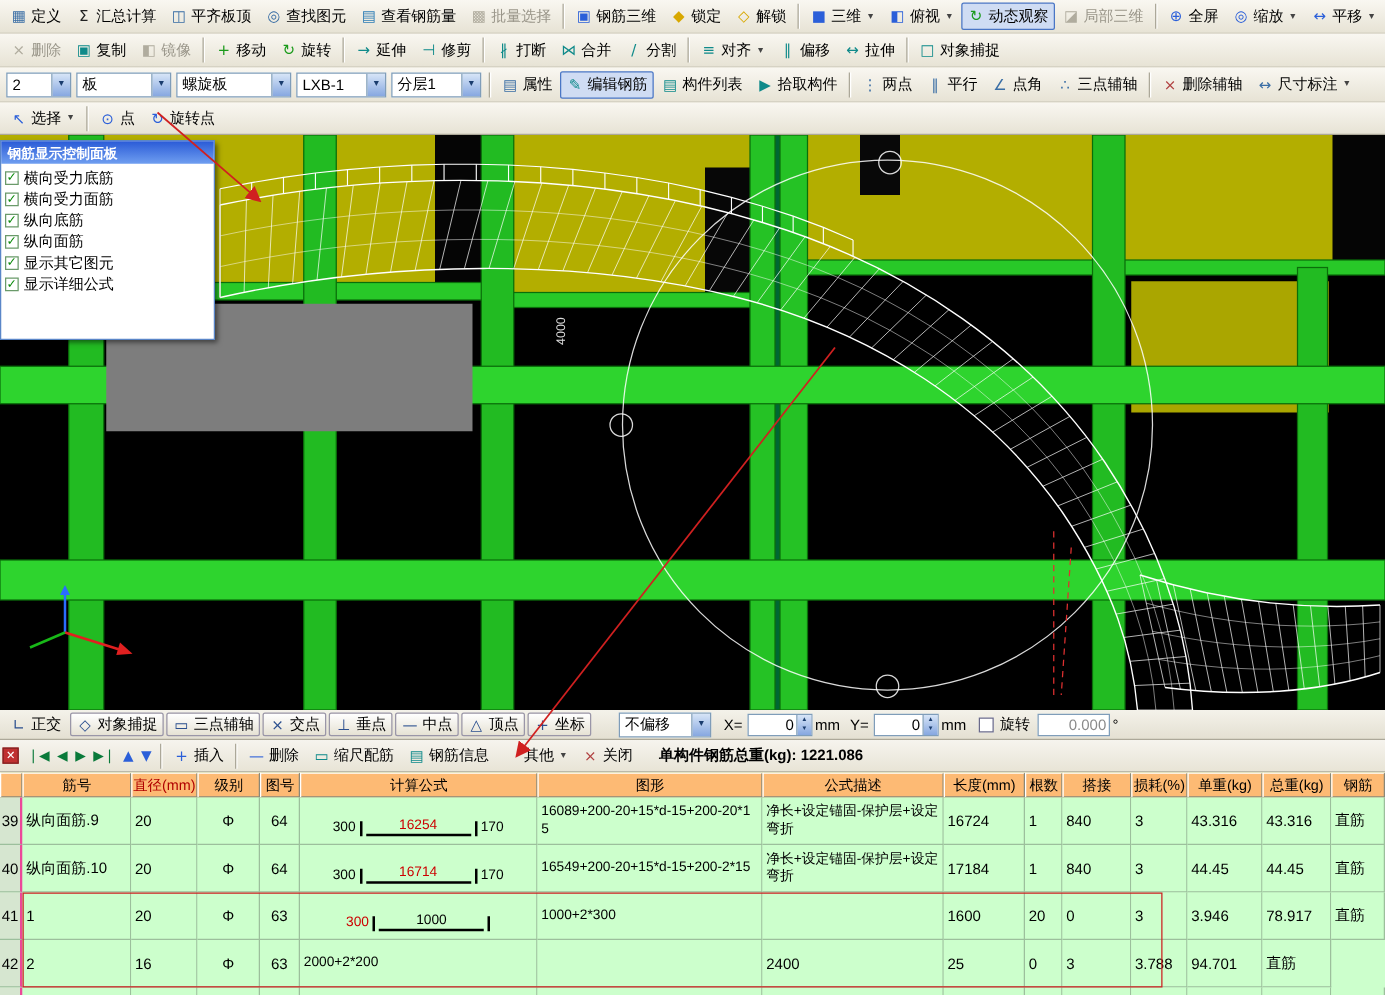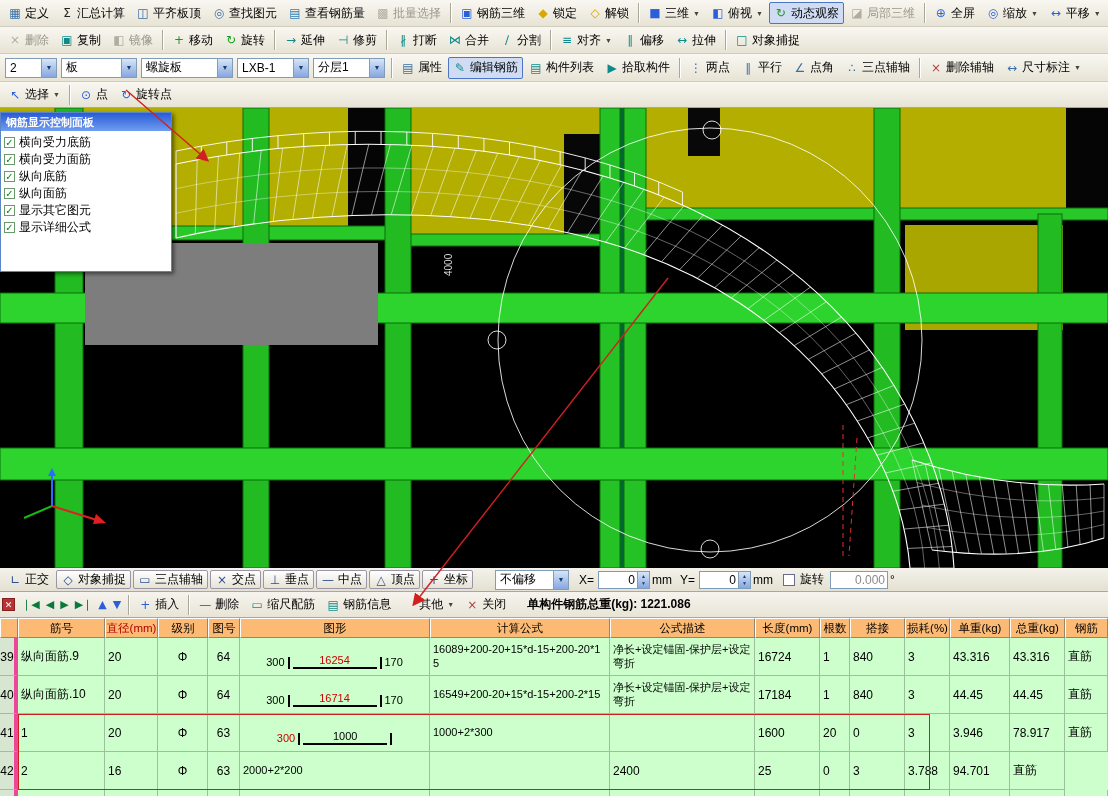--- a/index.html
+++ b/index.html
@@ -71,21 +71,21 @@
   #grid { position:relative; width:1108px; height:178px; overflow:hidden; background:#ccffcc;
           --cols: 18px 87px 53px 50px 32px 190px 180px 145px 65px 30px 55px 45px 60px 55px 43px; }
   .ghead, .grow { display:grid; grid-template-columns:var(--cols); }
   .ghead { height:20px; }
   .hc { background:#fdba74; border:1px solid; border-color:#ffffff #8a8878 #8a8878 #ffffff;
         display:flex; align-items:center; justify-content:center; font-size:11.5px; overflow:hidden;}
   .hc:nth-child(3) { color:#b00000; }
   .grow { height:38px; }
   .gc { border-right:1px solid #9cbf9c; border-bottom:1px solid #9cbf9c; background:#ccffcc;
         padding:1px 3px; display:flex; align-items:center; overflow:hidden; font-size:12px;}
-  .gc.rnum { background:#d6e6d0; border-right:4px solid #ec4899; justify-content:center; }
+  .gc.rnum { background:#d6e6d0; border-right:2px solid #ec4899; justify-content:center; }
   .gc.ctr { justify-content:center; }
   .gc.small { font-size:11px; line-height:1.2; align-items:center; flex-wrap:wrap; word-break:break-all;}
   .red { color:#cc0000; }
   .shape { display:inline-flex; align-items:flex-end; gap:3px; height:24px; }
   .sh-side { font-size:11px; line-height:13px; }
   .sh-tick { width:2px; height:12px; background:#000; }
   .sh-mid { border-bottom:2px solid #000; min-width:84px; text-align:center; }
   .sh-num { font-size:11px; display:block; padding:0 2px 1px 2px; }
   #redbox { position:absolute; left:18px; top:96px; width:912px; height:76px;
             border:1px solid #cc2020; pointer-events:none; z-index:5;}
@@ -604,22 +604,22 @@
   <span class="total">单构件钢筋总重(kg): 1221.086</span>
 </div>
 
 <div id="grid">
   <div class="ghead" id="grid-head">
       <div class="hc"></div>
       <div class="hc">筋号</div>
       <div class="hc">直径(mm)</div>
       <div class="hc">级别</div>
       <div class="hc">图号</div>
+      <div class="hc">计算公式</div>
       <div class="hc">图形</div>
-      <div class="hc">计算公式</div>
       <div class="hc">公式描述</div>
       <div class="hc">长度(mm)</div>
       <div class="hc">根数</div>
       <div class="hc">搭接</div>
       <div class="hc">损耗(%)</div>
       <div class="hc">单重(kg)</div>
       <div class="hc">总重(kg)</div>
       <div class="hc">钢筋</div>
     </div>
   <div id="grid-body">

